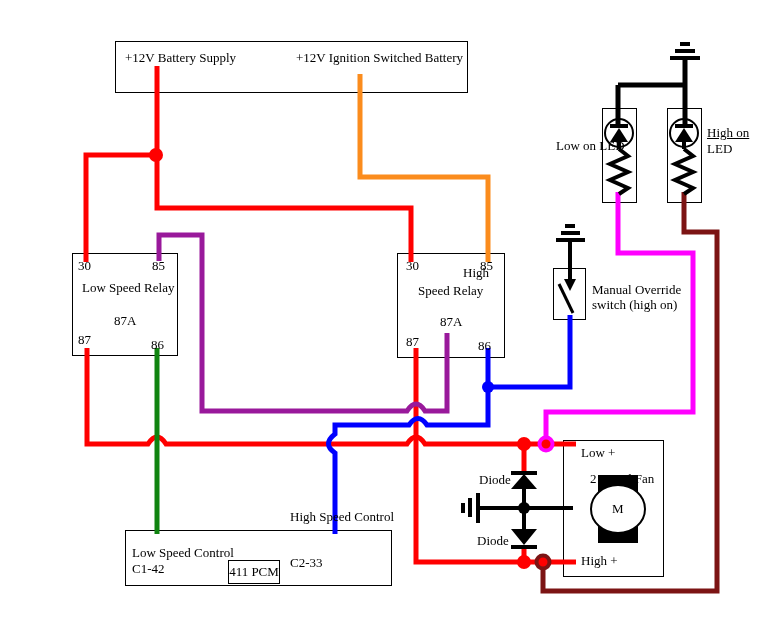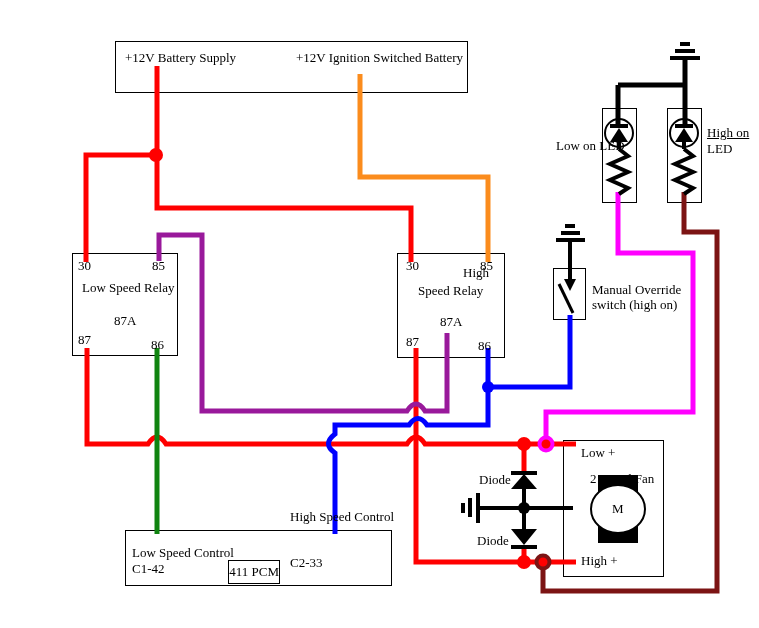--- a/index.html
+++ b/index.html
@@ -9,21 +9,21 @@
   }
   .box{
     position:absolute;border:1px solid #000;background:#fff;box-sizing:border-box;
   }
   svg.wires{position:absolute;left:0;top:0;z-index:2;pointer-events:none;}
   .lbl{
     position:absolute;z-index:3;font-size:13px;line-height:15px;white-space:nowrap;
   }
   .pcm-inner{
     position:absolute;border:1px solid #000;background:#fff;box-sizing:border-box;
-    z-index:3;text-align:right;font-size:13px;line-height:22px;
+    z-index:3;text-align:center;font-size:13px;line-height:22px;
   }
 </style>
 </head>
 <body>
 
 <div class="canvas">
 
   <div class="box" style="left:115px;top:41px;width:353px;height:52px;"></div>
   <div class="box" style="left:72px;top:253px;width:106px;height:103px;"></div>
   <div class="box" style="left:397px;top:253px;width:108px;height:105px;"></div>

